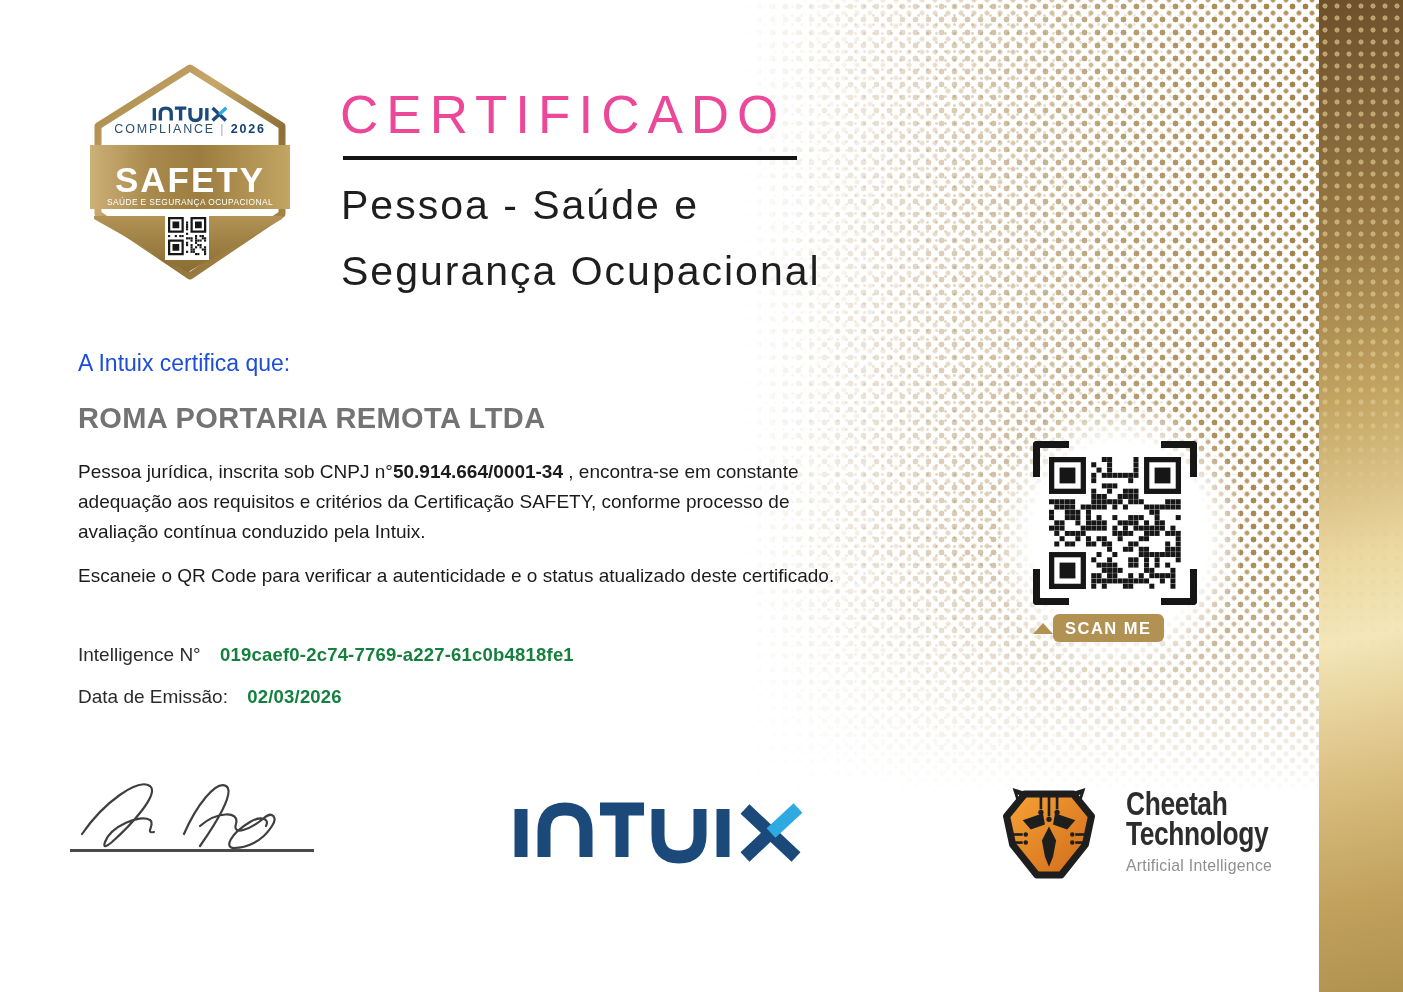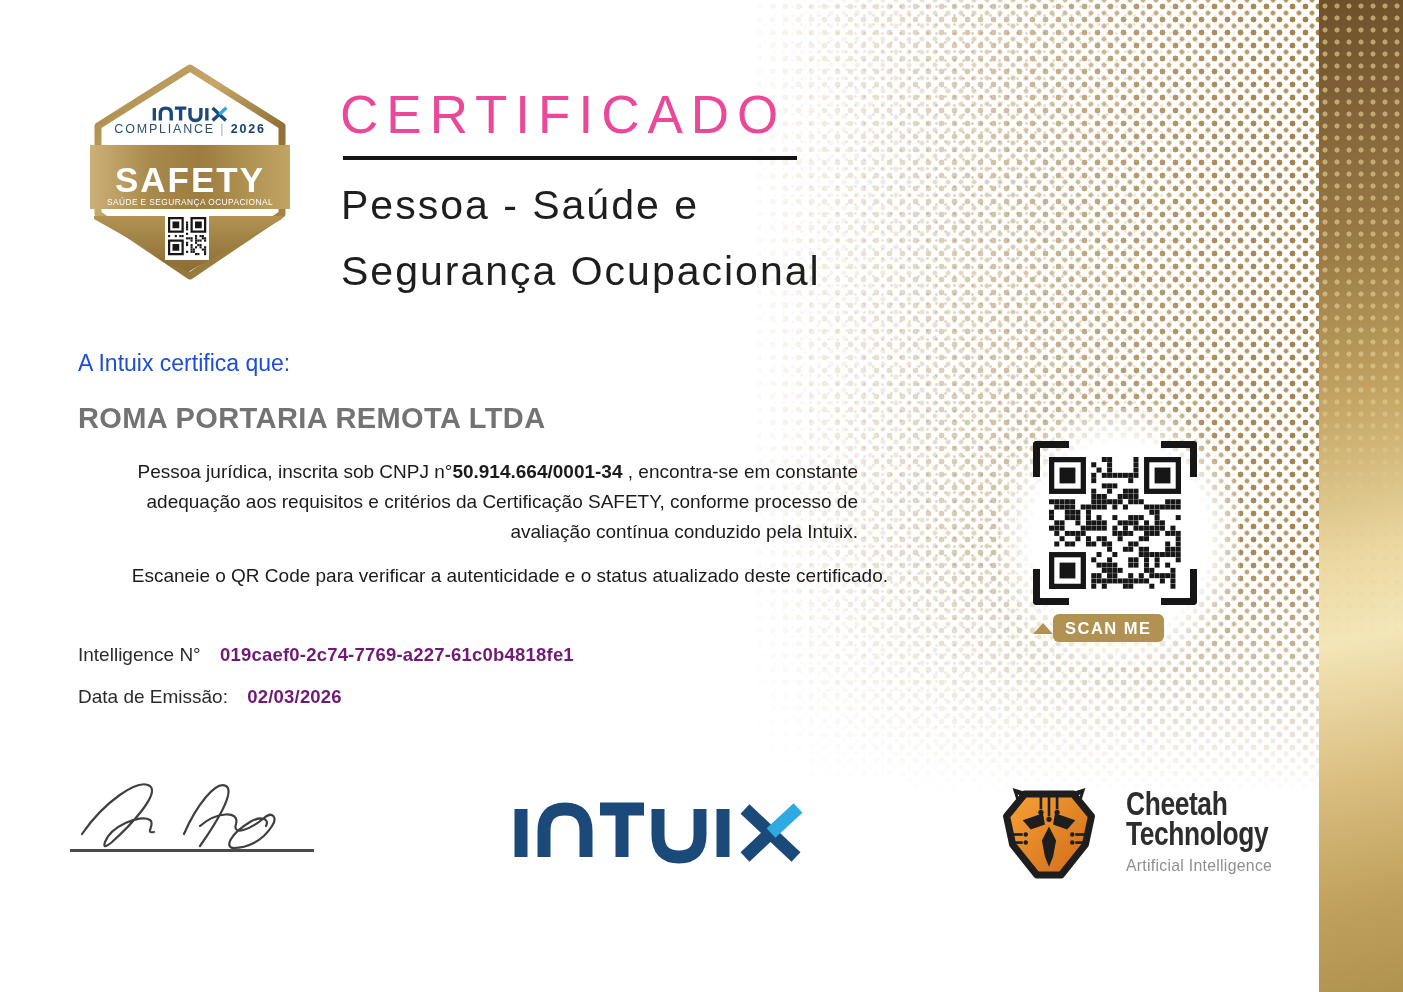--- a/index.html
+++ b/index.html
@@ -37,27 +37,27 @@
   
   .title { position:absolute; left:340px; top:84px; z-index:4; font-size:53px; font-weight:400;
     letter-spacing:8px; color:#ec4899; white-space:nowrap; }
   .title-rule { position:absolute; left:343px; top:156px; width:454px; height:4px; background:#141414; z-index:4; }
   .subtitle { position:absolute; left:341px; top:172px; z-index:4; font-size:41px; line-height:66px;
     letter-spacing:2px; color:#1e1e1e; }
 
   
   .intro   { position:absolute; left:78px; top:350px; z-index:4; font-size:23px; color:#1d4ed8; }
   .company { position:absolute; left:78px; top:402px; z-index:4; font-size:29px; font-weight:700; letter-spacing:.4px; color:#737373; }
-  .para    { position:absolute; left:78px; z-index:4; font-size:19px; line-height:30px; color:#1b1b1b;text-align:right; }
+  .para    { position:absolute; left:78px; z-index:4; font-size:19px; line-height:30px; color:#1b1b1b; }
   .p1 { top:457px; width:780px; }
   .p2 { top:561px; width:810px; }
   .meta-line { position:absolute; left:78px; z-index:4; font-size:19px; color:#2b2b2b; }
   .cert-line { top:644px; }
   .date-line { top:686px; }
-  .meta-value { font-weight:700; color:#701a75; margin-left:14px; font-size:18.5px; letter-spacing:.2px; }
+  .meta-value { font-weight:700; color:#15803d; margin-left:14px; font-size:18.5px; letter-spacing:.2px; }
 
   
   .qr-block { position:absolute; left:1033px; top:441px; width:164px; z-index:4; }
   .qr-frame { position:relative; width:164px; height:164px; }
   .crn { position:absolute; width:36px; height:36px; border:0 solid #161616; }
   .crn-tl { left:0; top:0; border-top-width:7px; border-left-width:7px; border-top-left-radius:4px; }
   .crn-tr { right:0; top:0; border-top-width:7px; border-right-width:7px; border-top-right-radius:4px; }
   .crn-bl { left:0; bottom:0; border-bottom-width:7px; border-left-width:7px; border-bottom-left-radius:4px; }
   .crn-br { right:0; bottom:0; border-bottom-width:7px; border-right-width:7px; border-bottom-right-radius:4px; }
   #main-qr { position:absolute; left:16px; top:16px; width:132px; height:132px; }

